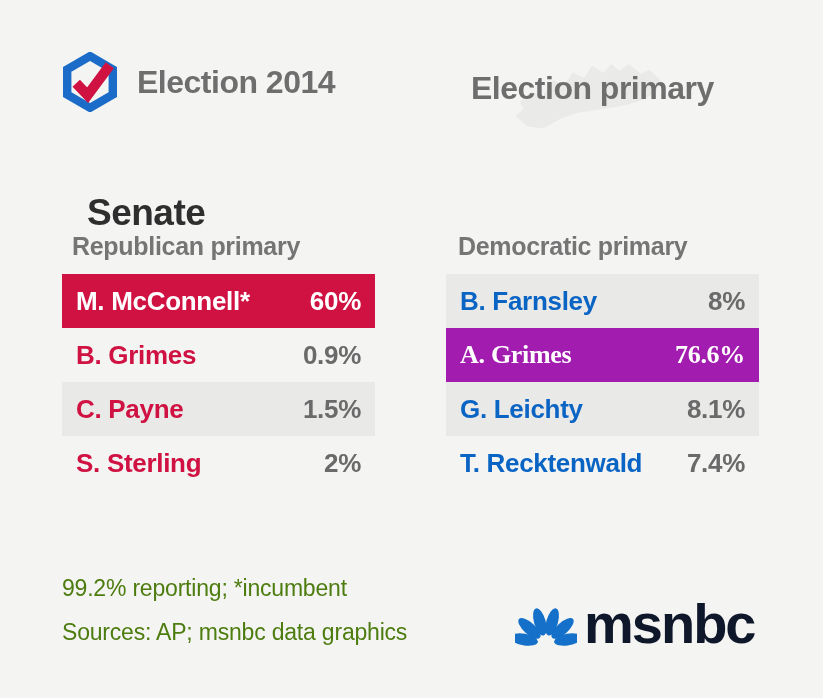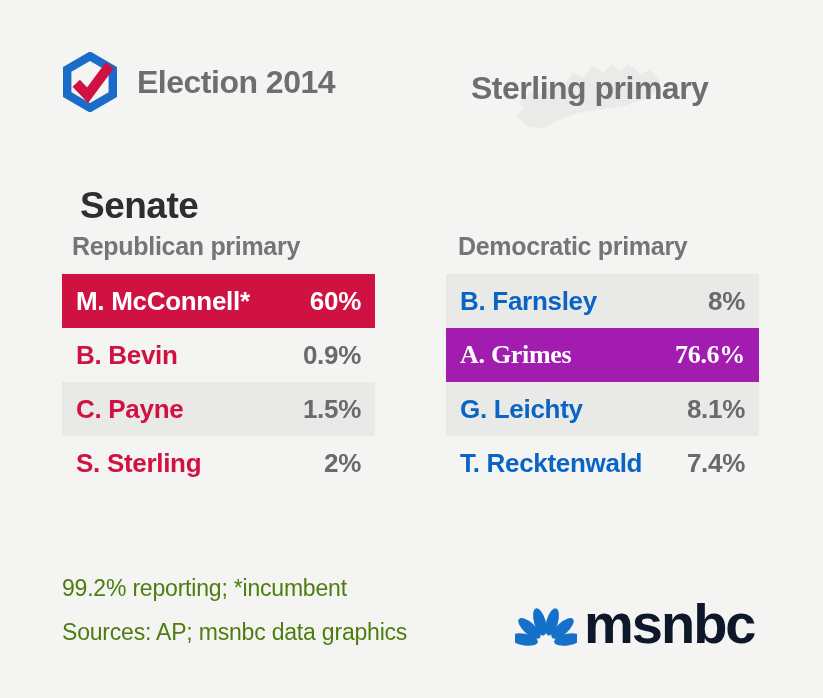--- a/index.html
+++ b/index.html
@@ -9,21 +9,21 @@
     font-family:"Liberation Sans", sans-serif;overflow:hidden;
   }
   
   .brand{position:absolute;left:60px;top:52px;display:flex;align-items:center;gap:17px;justify-content:center;}
   .brand-icon{width:60px;height:60px;flex:0 0 auto;}
   .brand-label{font-size:32px;font-weight:bold;color:#6E6E6E;letter-spacing:-0.5px;}
   
   .kentucky-shape{position:absolute;left:510px;top:40px;width:156px;height:94px;}
   .location-title{position:absolute;left:471px;top:70px;font-size:32px;font-weight:bold;color:#6E6E6E;letter-spacing:-0.5px;}
   
-  .page-title{position:absolute;left:71px;top:176px;margin:9px;font-size:37px;font-weight:bold;color:#2E2E2E;letter-spacing:-0.5px;}
+  .page-title{position:absolute;left:71px;top:176px;margin:16px;font-size:37px;font-weight:bold;color:#2E2E2E;letter-spacing:-0.5px;}
   
   .party-header{position:absolute;top:232px;margin:0;font-size:25px;font-weight:bold;color:#757575;letter-spacing:-0.3px;}
   .party-header.rep{left:72px;}
   .party-header.dem{left:458px;}
   
   .rows{position:absolute;top:274px;width:313px;}
   .rows.rep{left:62px;}
   .rows.dem{left:446px;}
   .row{
     height:54px;display:flex;align-items:center;justify-content:space-between;
@@ -54,34 +54,34 @@
     <svg class="brand-icon" viewBox="0 0 100 100" aria-hidden="true">
       <path d="M50 7 L88 29 L88 71 L50 93 L12 71 L12 29 Z" fill="none" stroke="#1B6CC8" stroke-width="14"></path>
       <path d="M27 52 L46 72 L83 22" fill="none" stroke="#D01243" stroke-width="17"></path>
     </svg>
     <span class="brand-label">Election 2014</span>
   </div>
 
   <svg class="kentucky-shape" viewBox="0 0 160 95" aria-hidden="true">
     <path fill="#EAEAE8" d="M6 77 L14 70 L10 63 L22 52 L34 57 L44 40 L56 46 L64 32 L76 38 L84 26 L96 33 L104 24 L112 31 L122 24 L134 34 L143 30 L154 40 L150 52 L138 60 L120 66 L96 70 L70 74 L52 80 L34 90 L18 88 Z"></path>
   </svg>
-  <div class="location-title">Sterling primary</div>
+  <div class="location-title">Election primary</div>
 
   <h1 class="page-title">Senate</h1>
 
   <h2 class="party-header dem">Democratic primary</h2>
   <h2 class="party-header rep">Republican primary</h2>
 
   <div class="rows rep">
     <div class="row winner repwin">
       <span class="name">M. McConnell*</span>
       <span class="pct">60%</span>
     </div>
     <div class="row">
-      <span class="name">B. Bevin</span>
+      <span class="name">B. Grimes</span>
       <span class="pct">0.9%</span>
     </div>
     <div class="row">
       <span class="name">C. Payne</span>
       <span class="pct">1.5%</span>
     </div>
     <div class="row">
       <span class="name">S. Sterling</span>
       <span class="pct">2%</span>
     </div>

